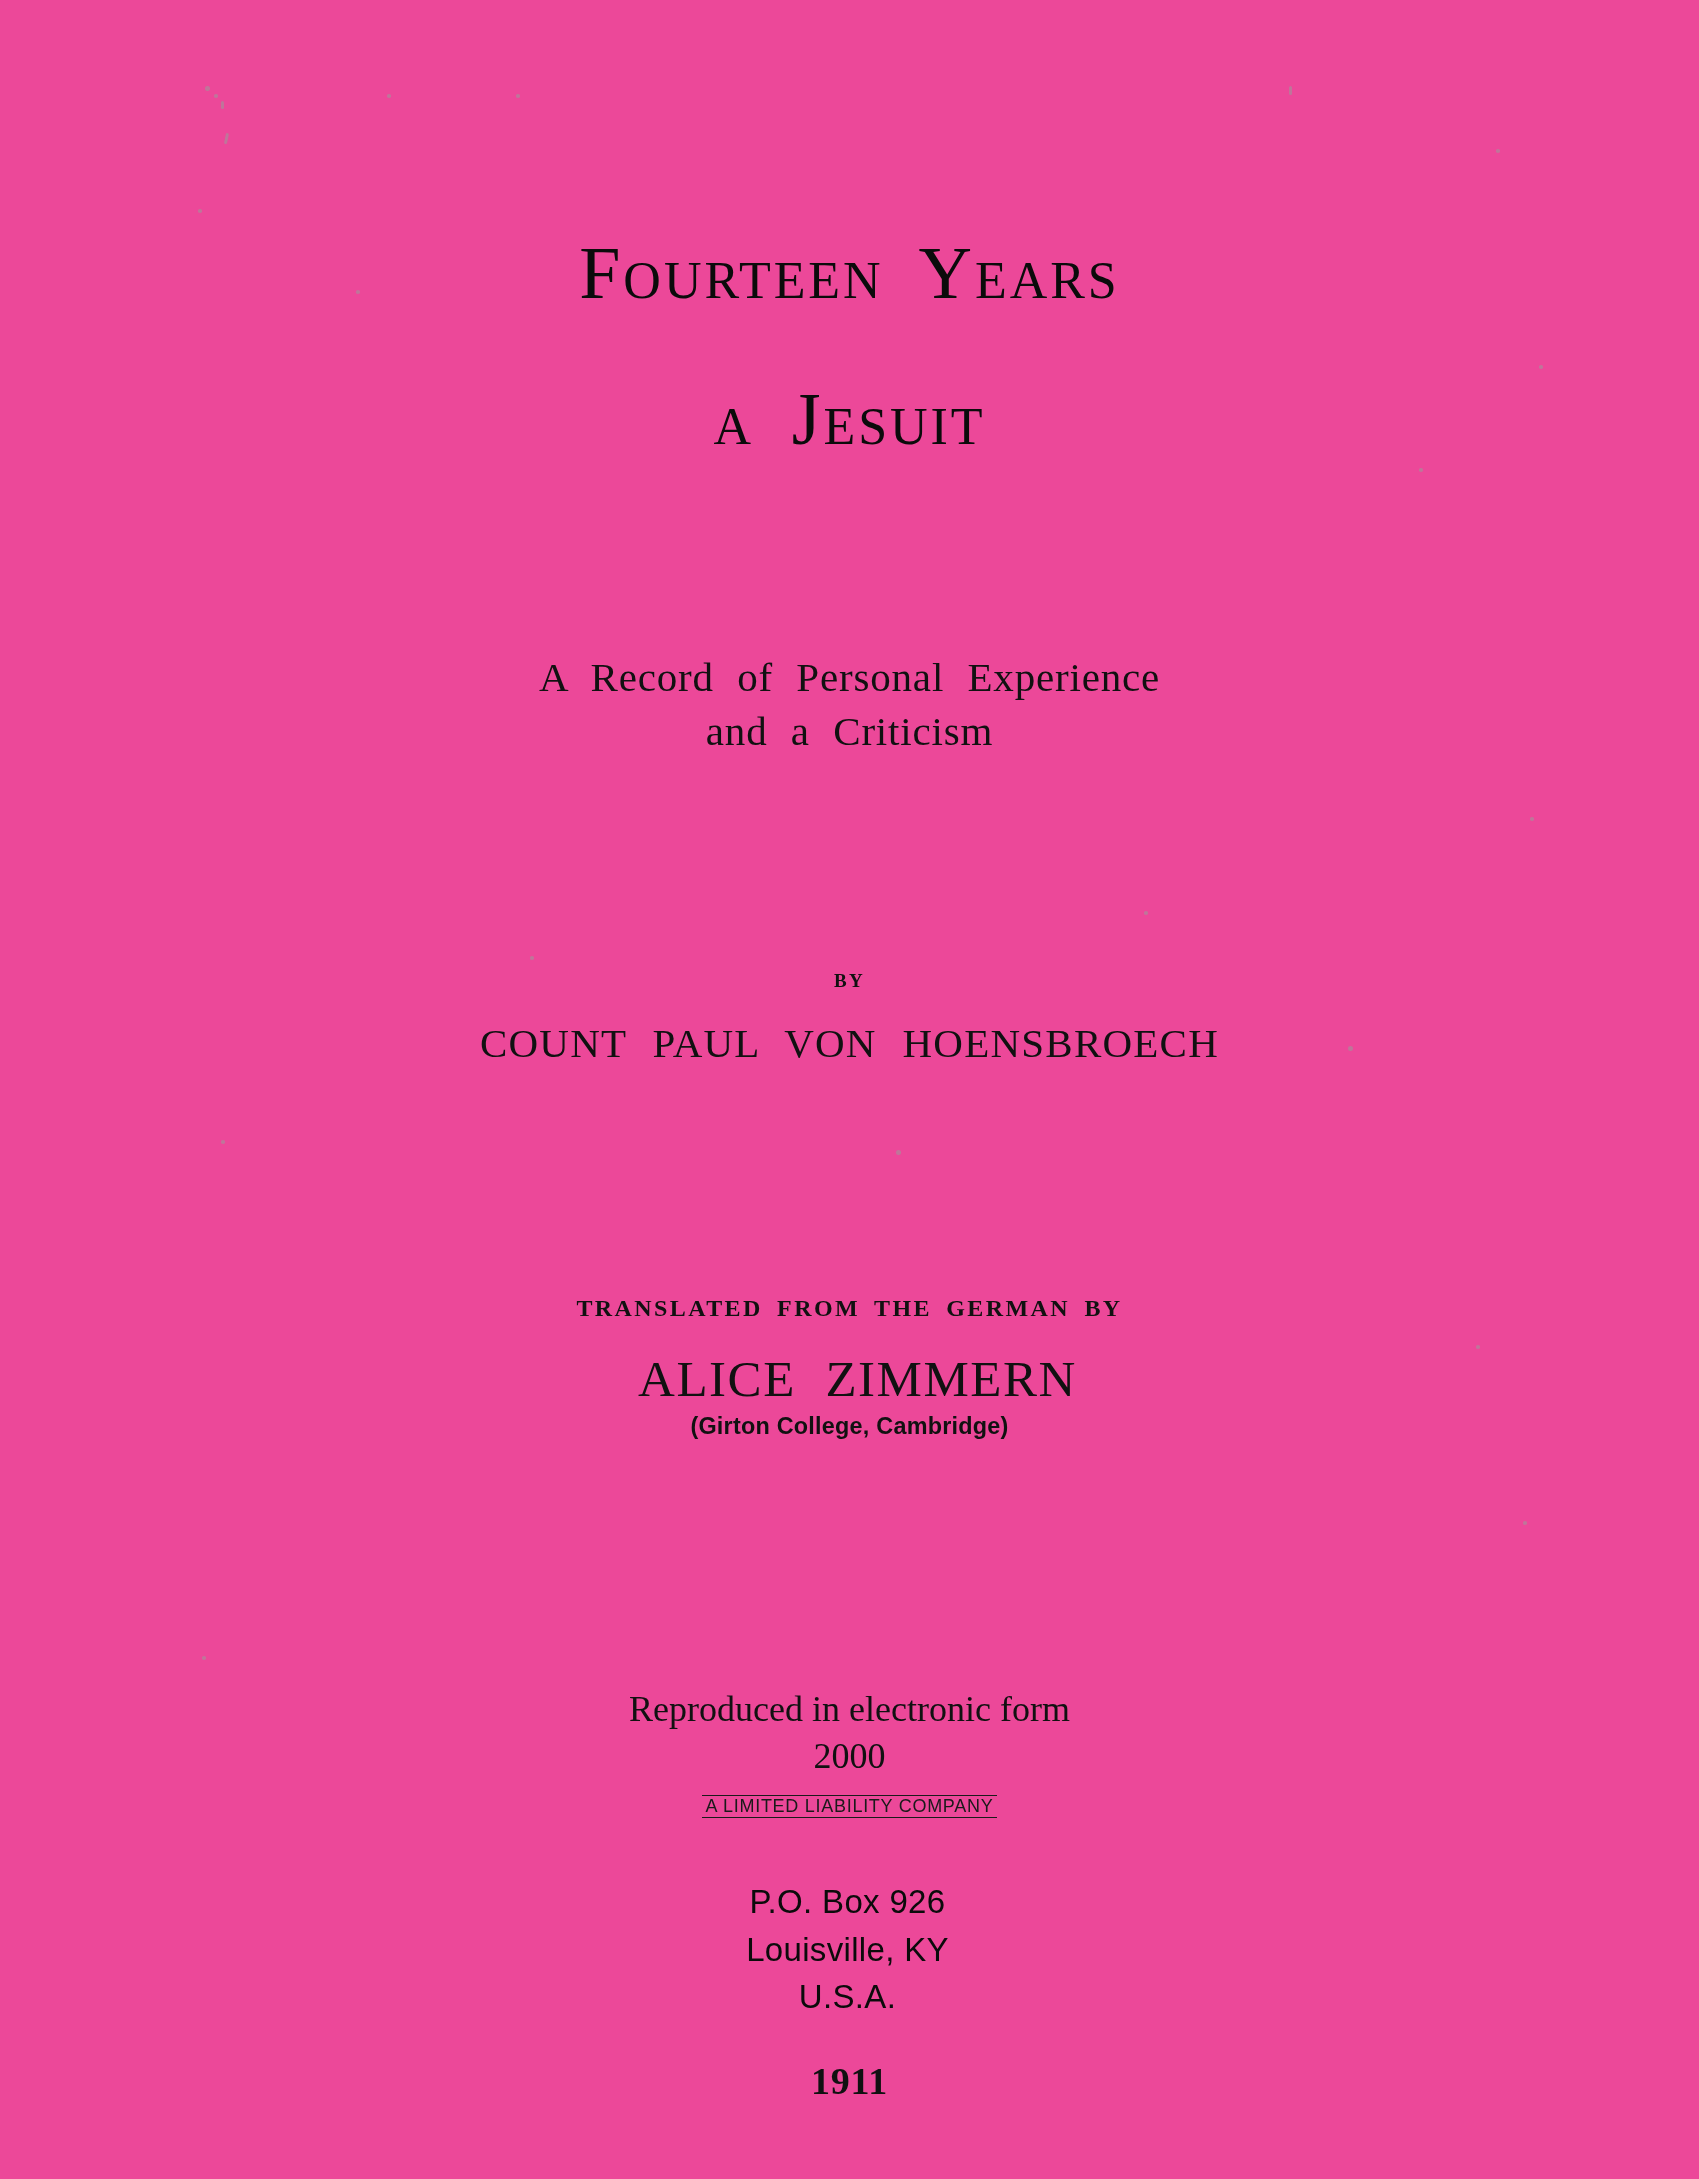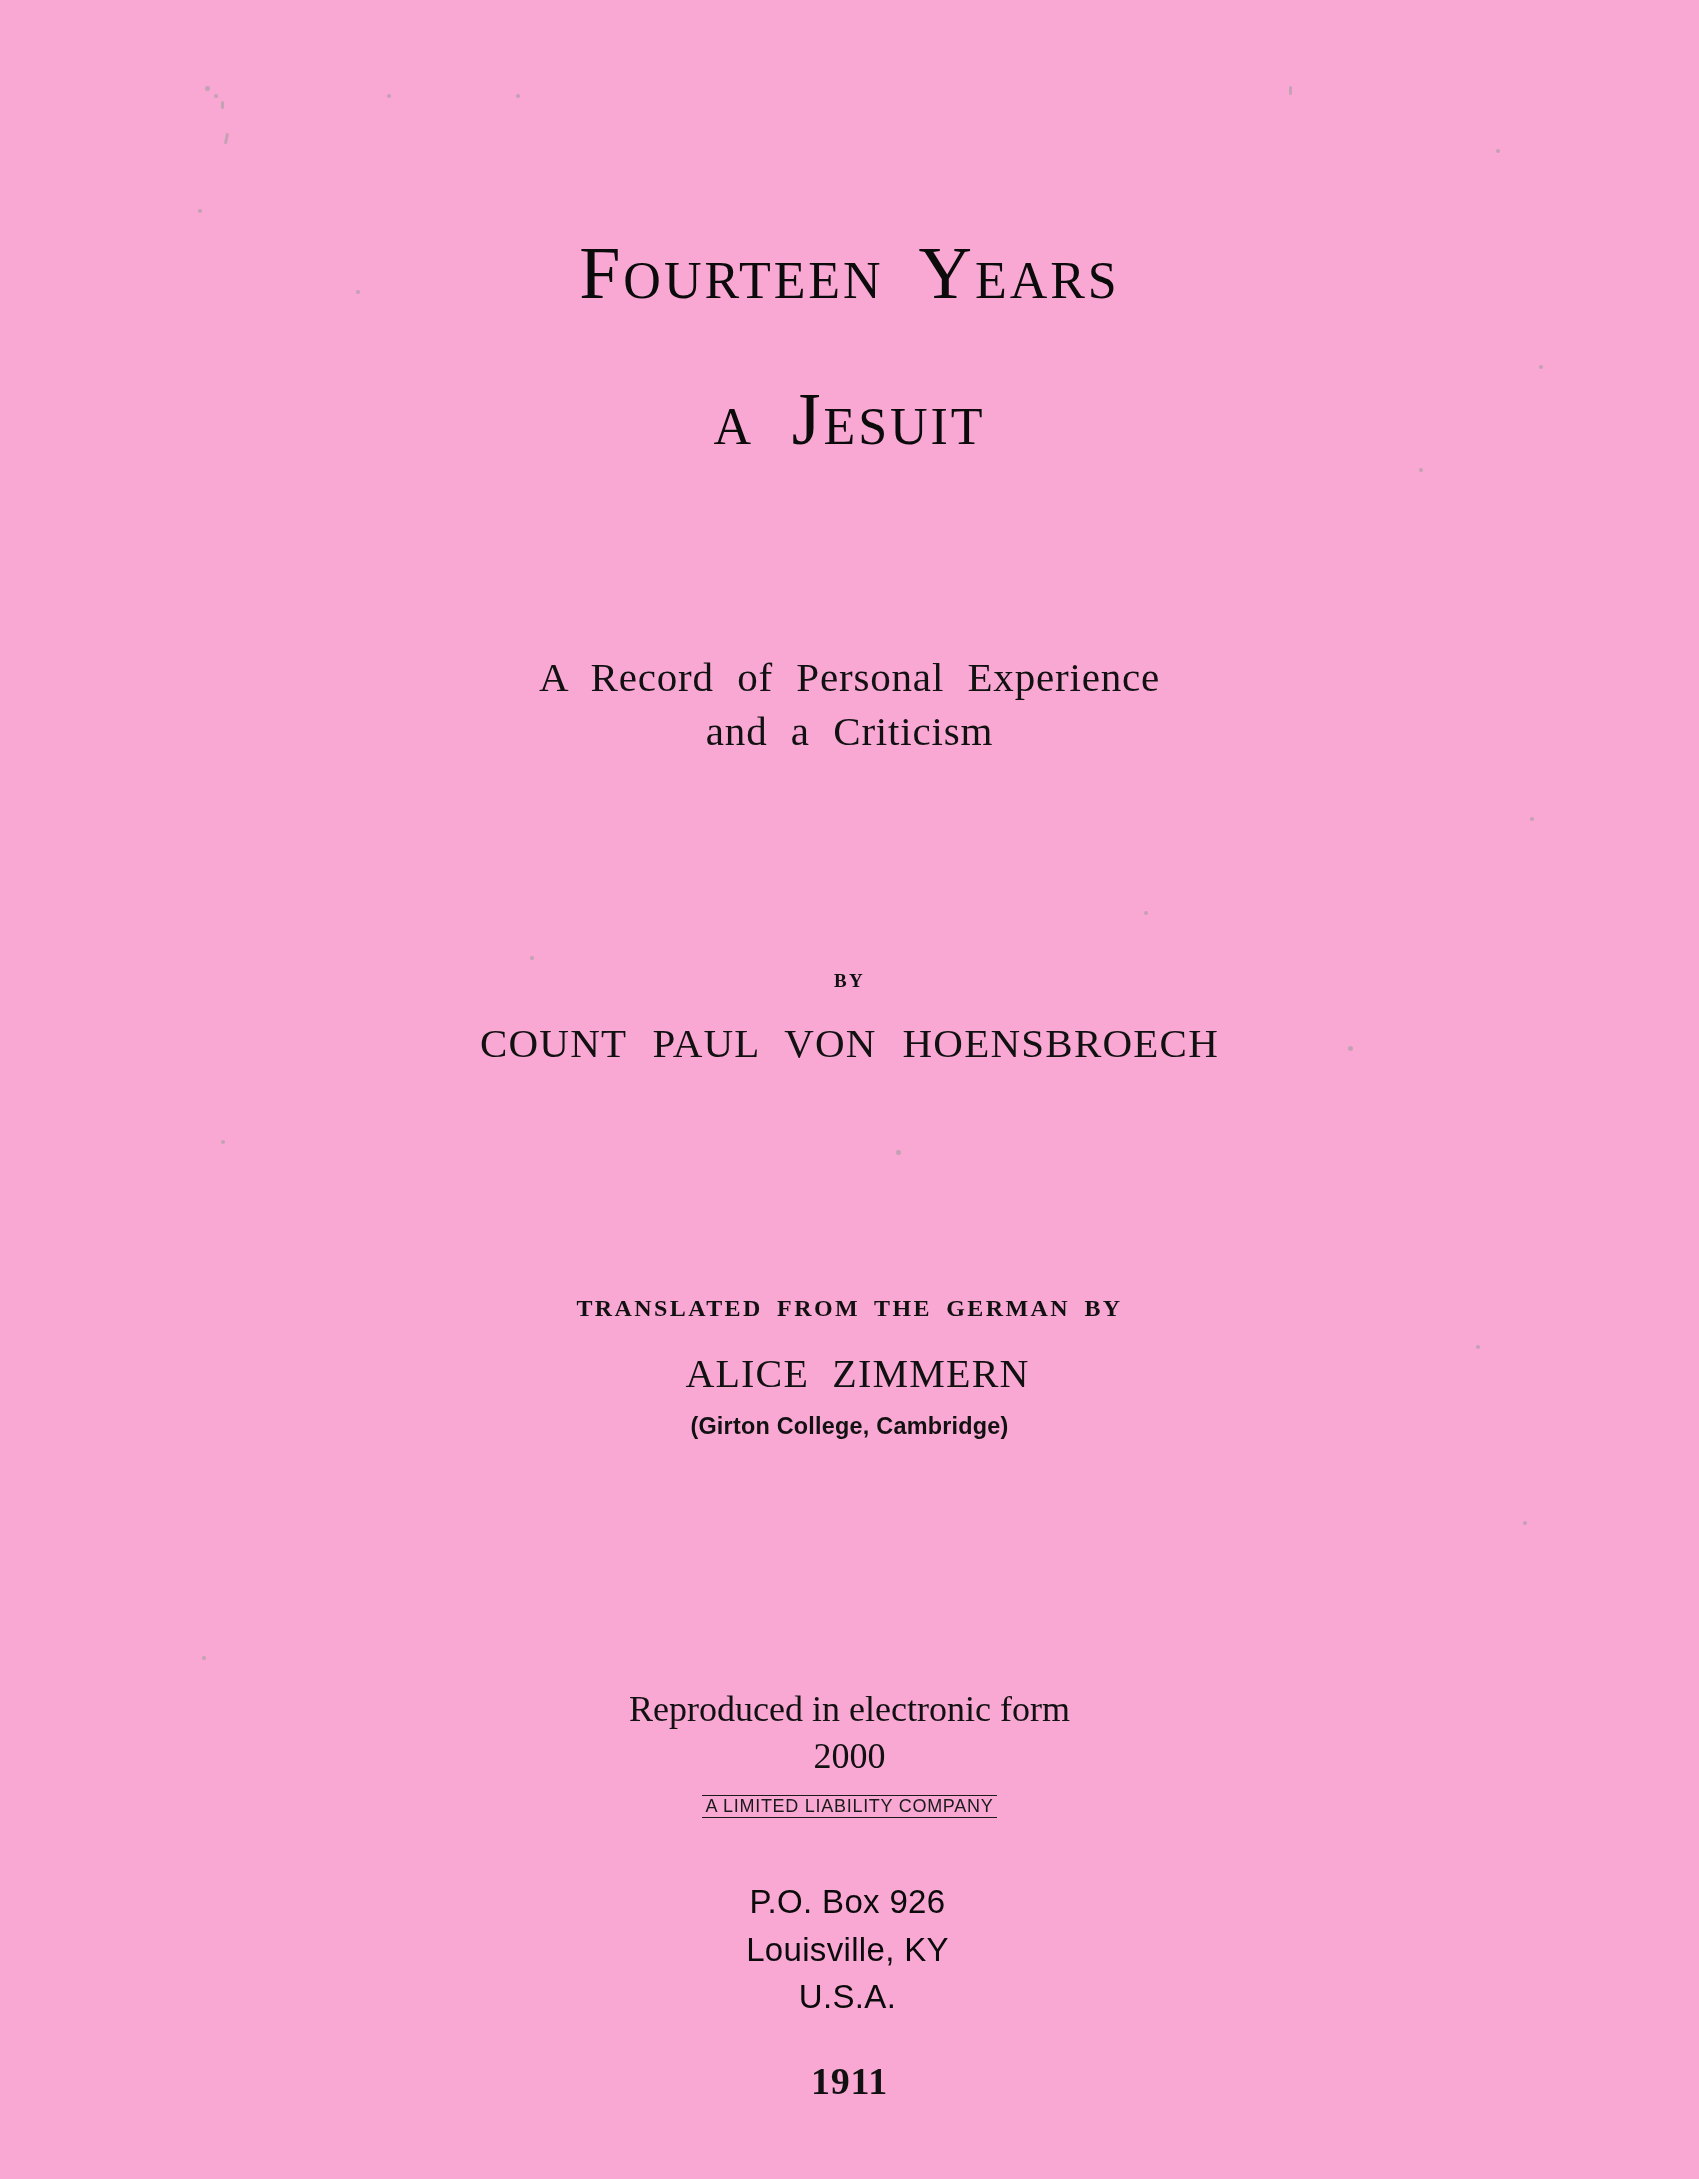--- a/index.html
+++ b/index.html
@@ -12,21 +12,21 @@
     height: 2179px;
     position: relative;
     font-family: "Liberation Serif", serif;
     color: #111111;
     overflow: hidden;
   }
 
   .page {
     position: absolute;
     inset: 0;
-    background: #f9a8d4;
+    background: #ec4899;
   }
 
   
   .speck {
     position: absolute;
     background: #9a9a9a;
     border-radius: 50%;
     opacity: .55;
   }
 
@@ -113,21 +113,21 @@
     font-weight: bold;
     letter-spacing: .10em;
     word-spacing: .25em;
     margin-top: 17px;
   }
 
   .translator {
     position: absolute;
     top: 1350px;
     left: 16px; right: 0;
-    font-size: 40px;
+    font-size: 51px;
     letter-spacing: .03em;
     word-spacing: .30em;
   }
 
   .affiliation {
     position: absolute;
     top: 1413px;
     left: 0; right: 0;
     font-size: 23.4px;
     font-weight: bold;

